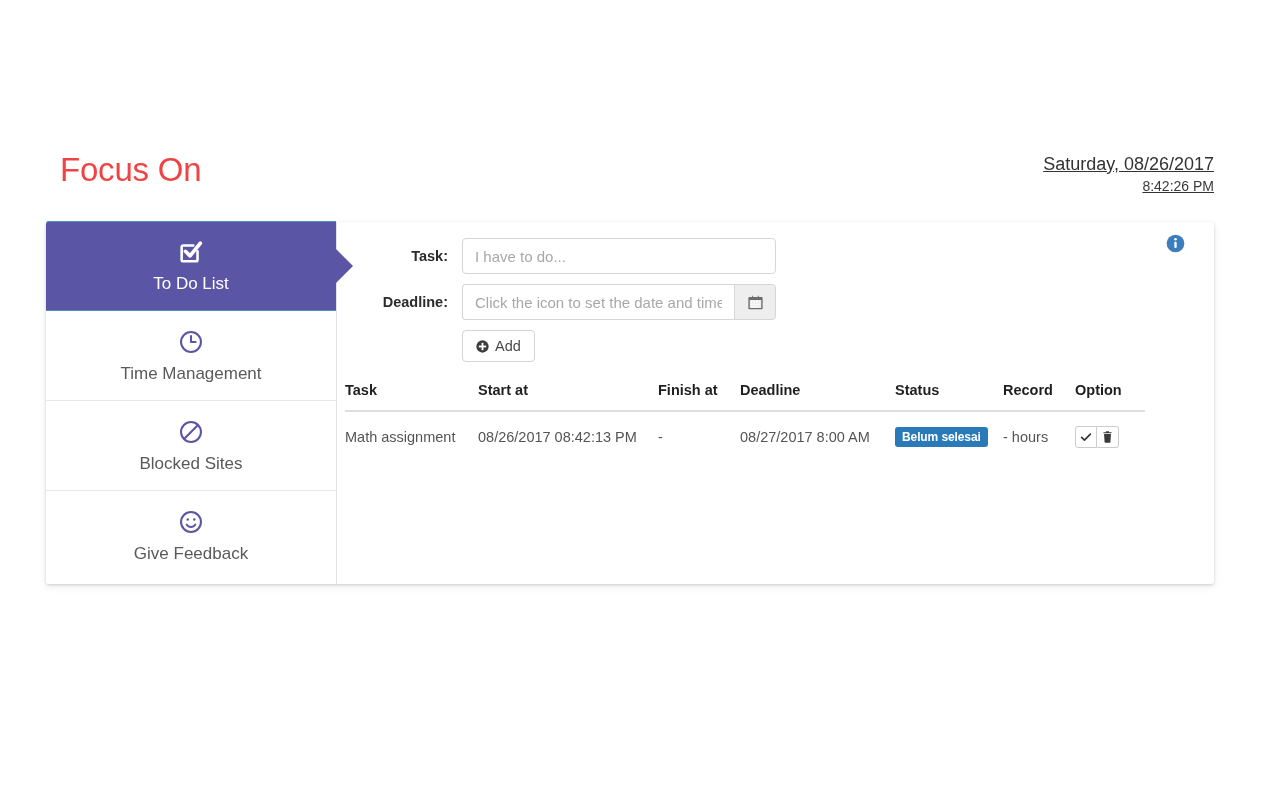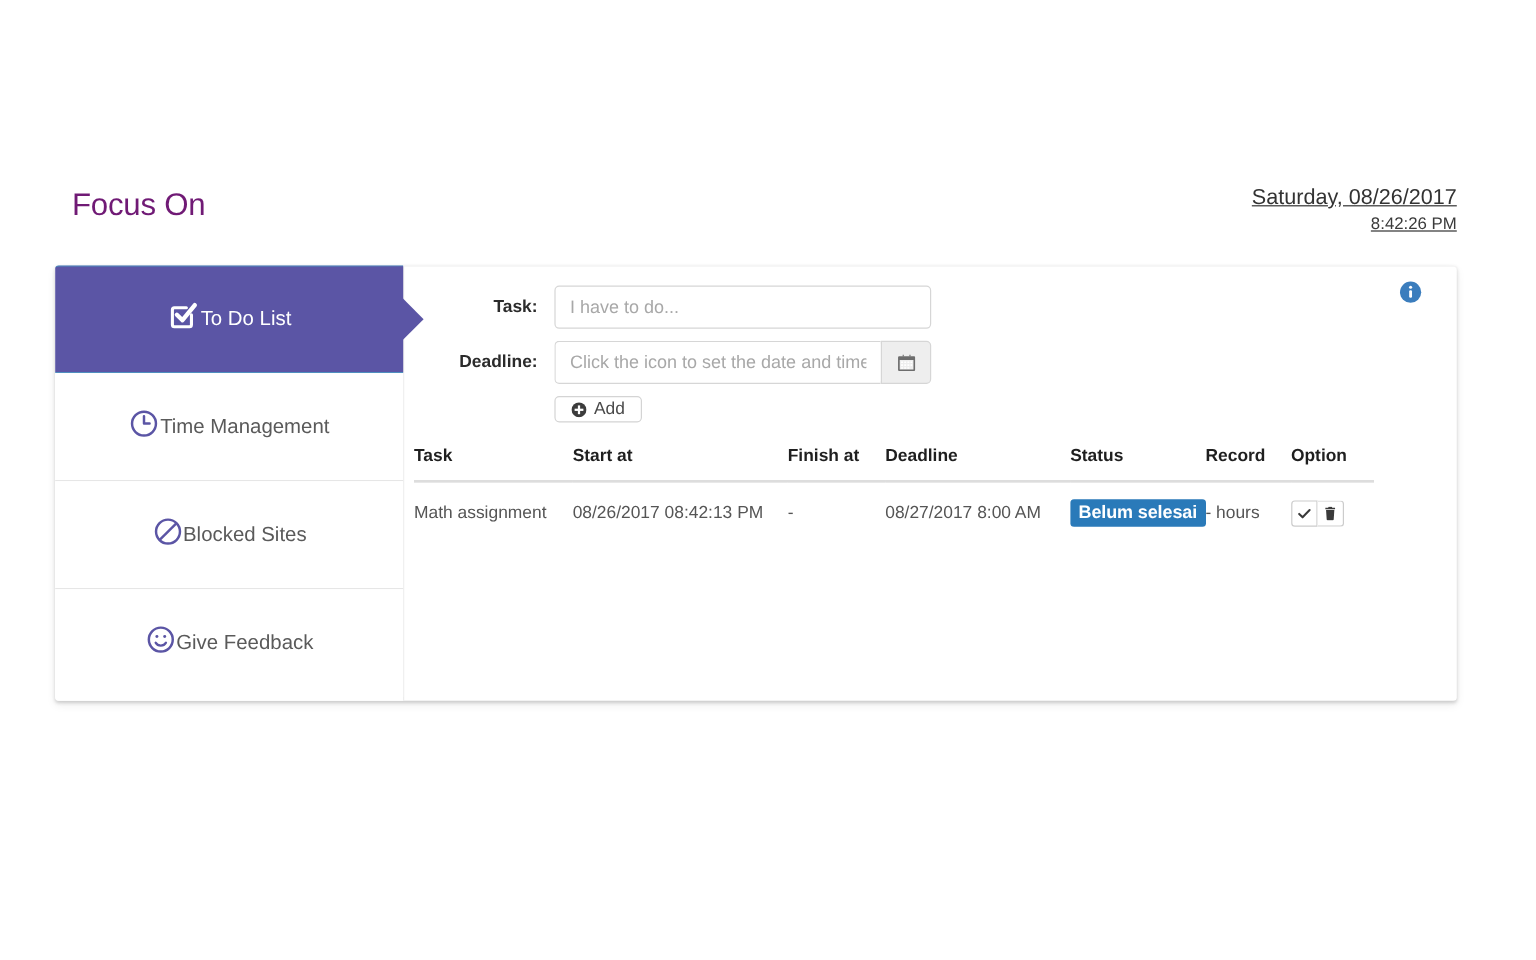--- a/index.html
+++ b/index.html
@@ -16,23 +16,23 @@
   
   .app-header {
     position: absolute;
     left: 46px; top: 148px;
     width: 1168px;
     height: 60px;
   }
   .app-title {
     position: absolute;
     left: 14px; top: 0;
-    font-size: 26px;
+    font-size: 33px;
     font-weight: 400;
-    color: #701a75;
+    color: #ef4444;
     letter-spacing: -0.2px;
     line-height: 44px;
   }
   .clock {
     position: absolute;
     right: 0; top: 4px;
     text-align: right;
     color: #333333;
     text-decoration: underline;
   }
@@ -59,20 +59,21 @@
     background: #ffffff;
     border-right: 1px solid #e3e3e3;
     border-radius: 3px 0 0 3px;
     overflow: visible;
   }
   .nav-item {
     position: relative;
     height: 90px;
     border-bottom: 1px solid #e6e6e6;
     display: flex;
+    flex-direction: column;
     align-items: center;
     justify-content: center;
     color: #5c5c5c;
     cursor: pointer;
     background: #ffffff;
   }
   .nav-item:first-child { border-radius: 3px 0 0 0; }
   .nav-item:last-child { border-bottom: none; }
   .nav-item .nav-icon {
     height: 30px;
@@ -167,21 +168,21 @@
     justify-content: center;
     cursor: pointer;
   }
 
   .add-row { display: flex; }
   .add-spacer { width: 125px; flex: 0 0 125px; padding-right: 14px; }
   .btn-add {
     display: inline-flex;
     align-items: center;
     gap: 6px;
-    height: 22px;
+    height: 32px;
     padding: 0 13px;
     border: 1px solid #d4d4d4;
     border-radius: 4px;
     background: #ffffff;
     font-size: 14.5px;
     color: #4a4a4a;
     cursor: pointer;
     font-family: "Liberation Sans", sans-serif;
   }
 
@@ -213,21 +214,21 @@
   .col-finish    { width: 82px; }
   .col-deadline  { width: 155px; }
   .col-status    { width: 108px; }
   .col-record    { width: 72px; }
   .col-option    { width: 70px; }
 
   .badge {
     display: inline-block;
     background: #2a7ab9;
     color: #ffffff;
-    font-size: 15px;
+    font-size: 12px;
     font-weight: bold;
     padding: 4px 7px 4px 7px;
     border-radius: 3px;
     line-height: 1;
     letter-spacing: -0.1px;
     text-align: right;
   }
 
   .btn-group { display: inline-flex; }
   .btn-icon {

